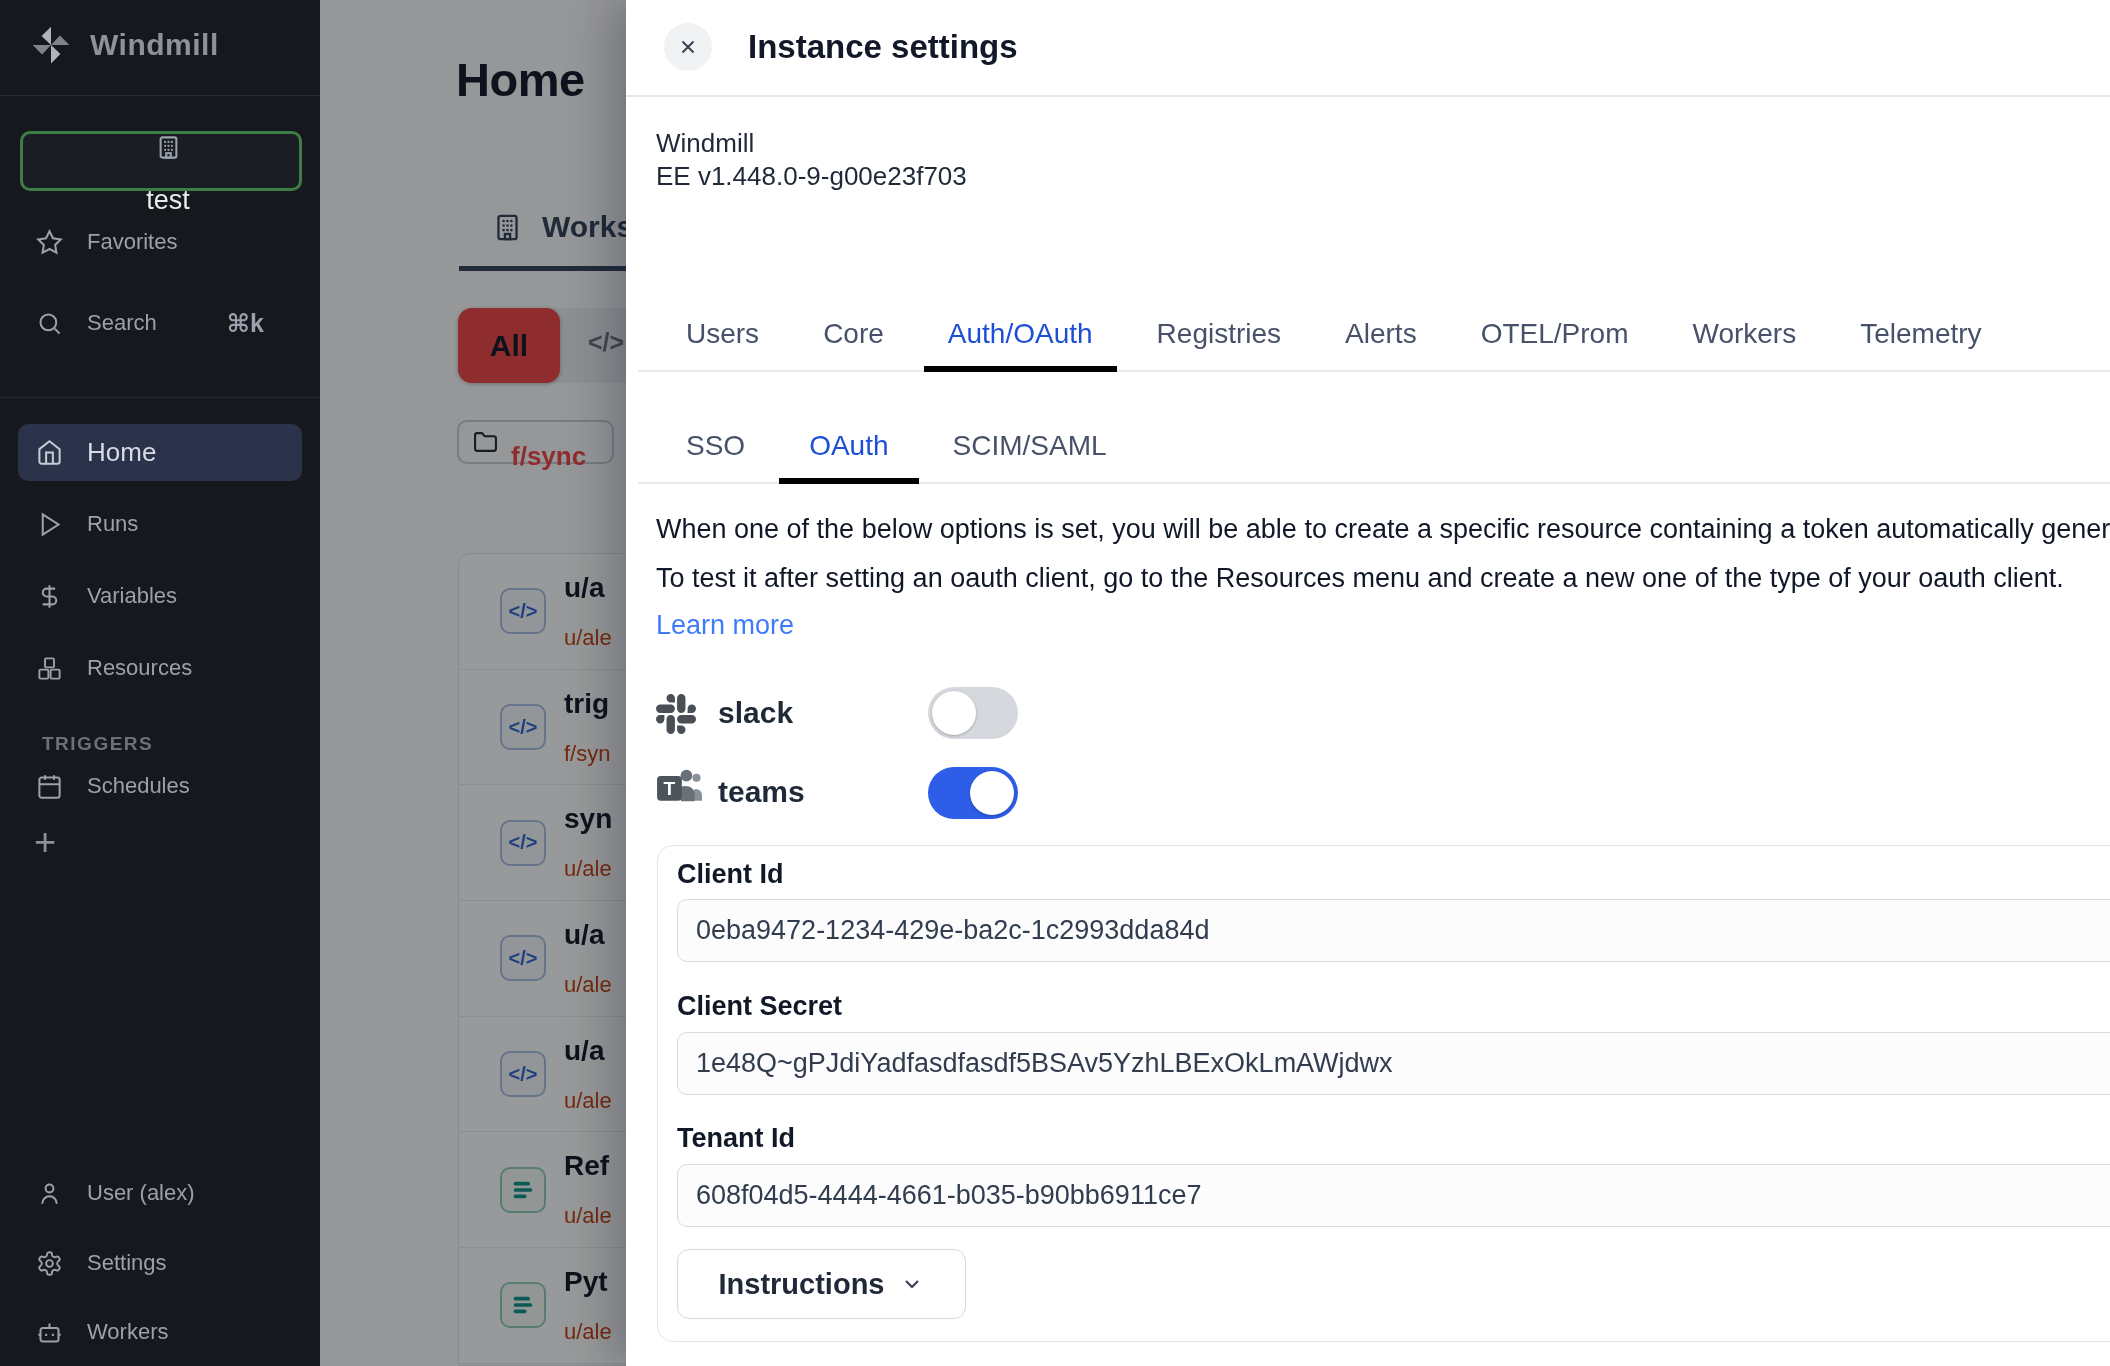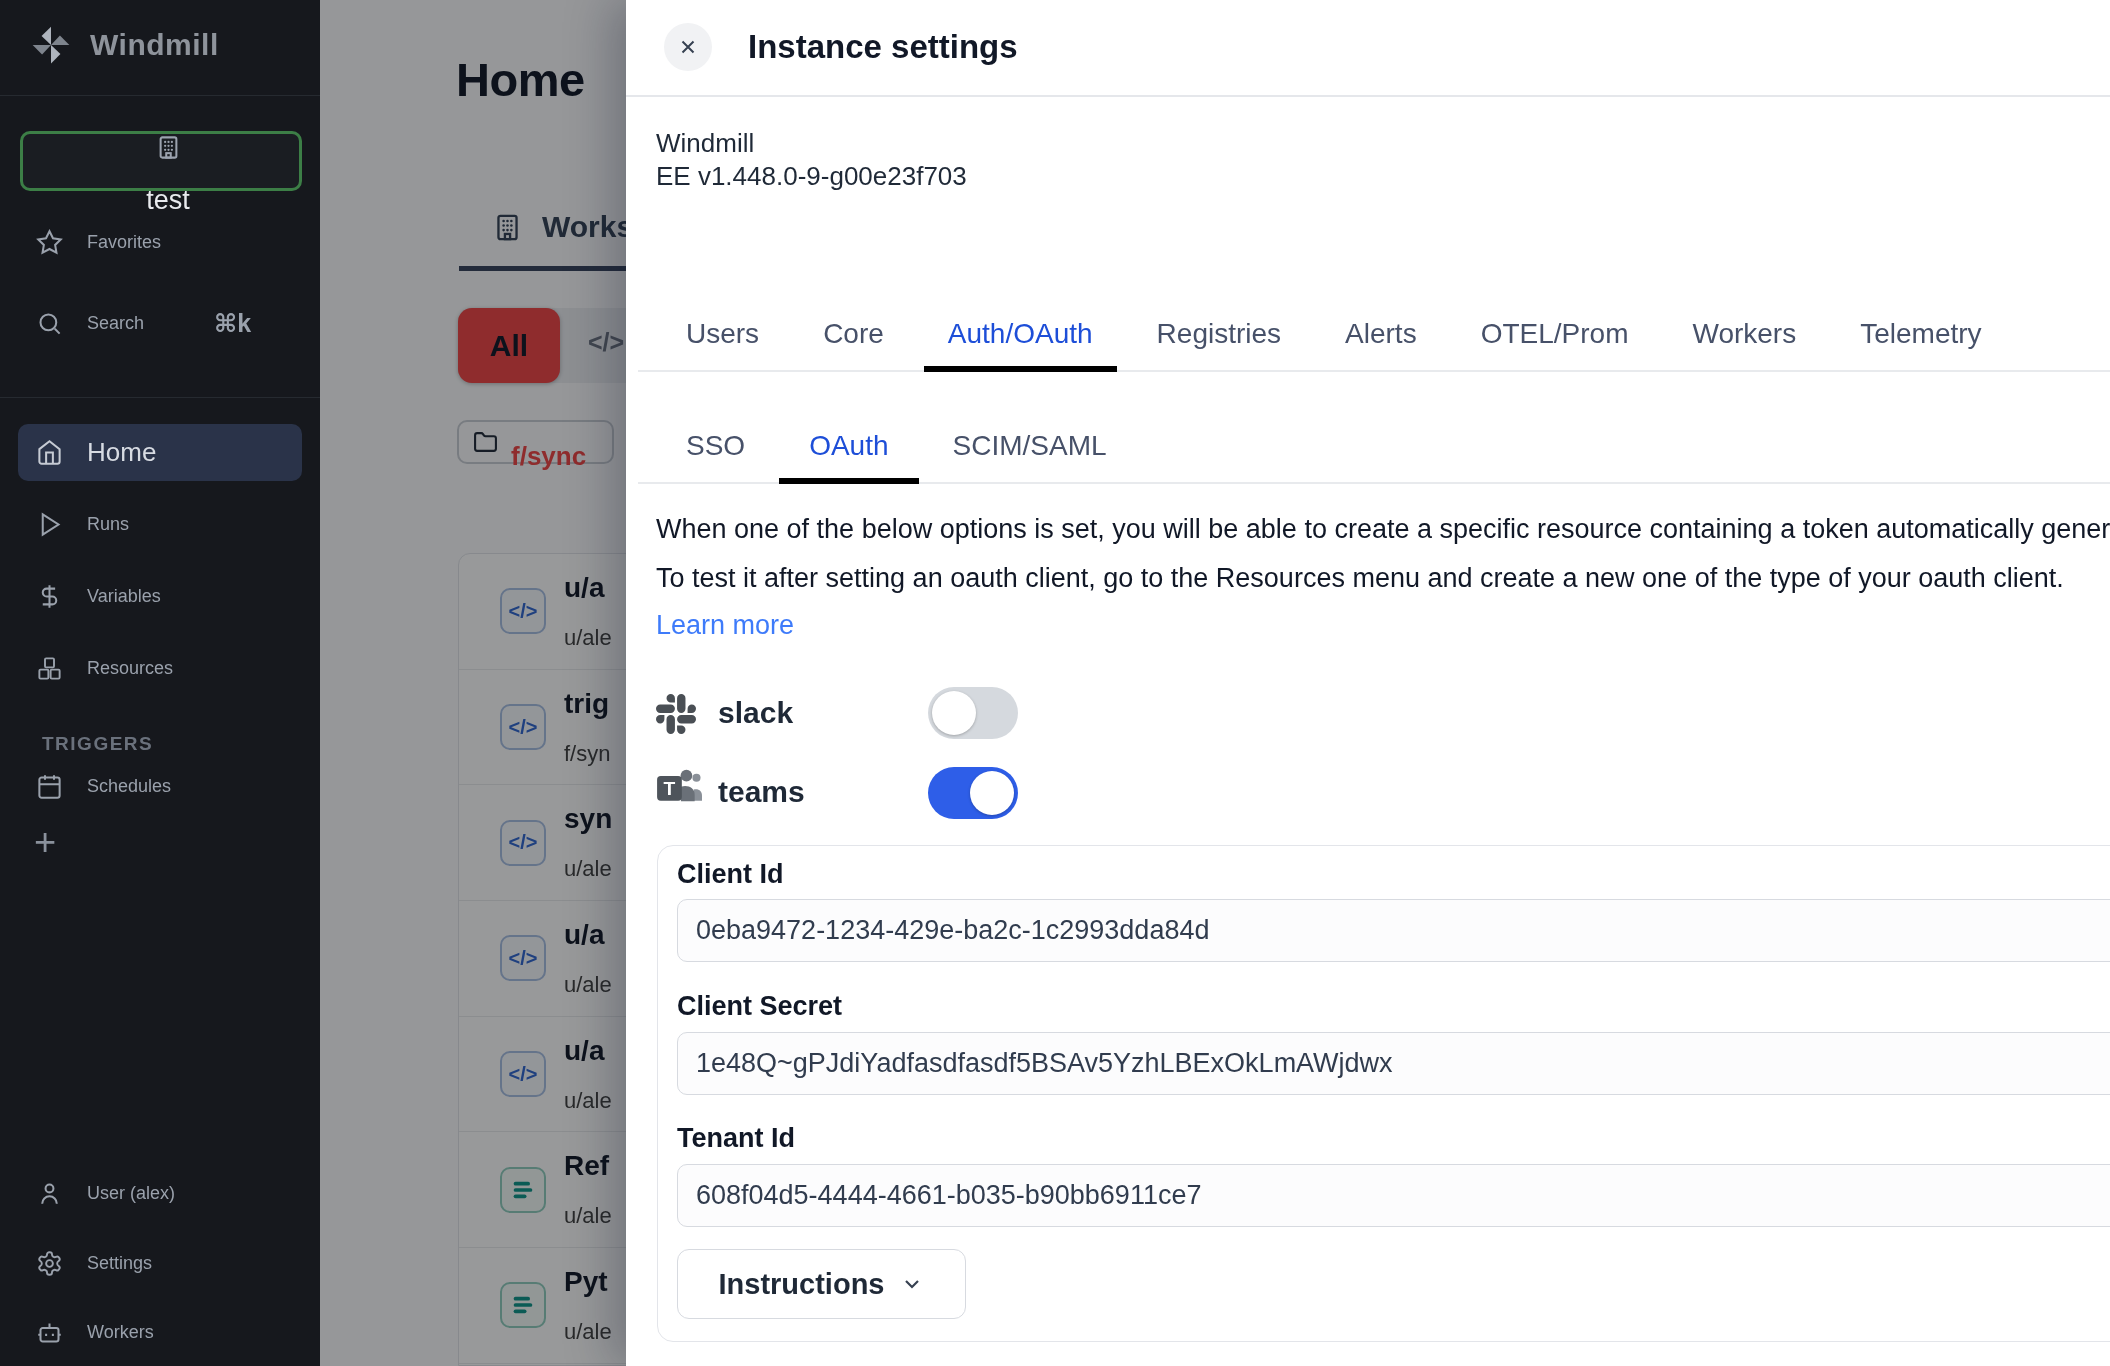--- a/index.html
+++ b/index.html
@@ -8,21 +8,21 @@
   svg { display:block; }
 
   
   .sidebar { position:absolute; left:0; top:0; width:320px; height:1366px; background:#16181D; z-index:30; }
   .logo-row { position:absolute; left:30px; top:24px; display:flex; align-items:center; gap:18px; }
   .logo-text { font-size:30px; font-weight:700; color:#8E939B; letter-spacing:.5px; }
   .sb-divider { position:absolute; left:0; width:320px; height:1px; background:#262A30; }
   .ws-btn { position:absolute; left:20px; top:131px; width:282px; height:60px; border:3px solid #3C7E46; border-radius:10px; background:#1A1D22; display:flex; align-items:center; gap:24px; padding-left:14px;flex-direction:column; }
   .ws-btn span { font-size:27px; color:#E8EAEE; font-weight:500; }
   .srow { position:absolute; left:36px; display:flex; align-items:center; gap:24px; height:34px; }
-  .srow .lbl { font-size:18px; color:#9AA1AC; }
+  .srow .lbl { font-size:22px; color:#9AA1AC; }
   .kbd { font-size:25px; color:#9AA1AC; font-weight:600; margin-left:46px; }
   .home-sel { position:absolute; left:18px; top:424px; width:284px; height:57px; background:#2A3349; border-radius:10px; display:flex; align-items:center; gap:24px; padding-left:18px; }
   .home-sel .lbl { font-size:26px; color:#D7DBE2; font-weight:500; }
   .sb-section { position:absolute; left:42px; top:733px; font-size:19px; letter-spacing:1.5px; color:#6A717C; font-weight:600; }
   .plus { position:absolute; left:34px; top:822px; font-size:38px; color:#8A919C; font-weight:300; line-height:40px; }
 
   
   .page { position:absolute; left:320px; top:0; right:0; height:1366px; background:#FBFCFD; z-index:10; }
   .page-title { position:absolute; left:136px; top:52px; font-size:47px; font-weight:800; color:#111827; letter-spacing:-.5px; }
   .ws-tab { position:absolute; left:172px; top:210px; display:flex; align-items:center; gap:19px; }
@@ -32,21 +32,21 @@
   .pill-all { position:absolute; left:0; top:0; width:102px; height:75px; background:#ef4444; border-radius:14px; box-shadow:0 1px 4px rgba(0,0,0,.28); display:flex; align-items:center; justify-content:center; font-size:30px; font-weight:700; color:#111827; }
   .pill-code { position:absolute; left:130px; top:20px; font-size:25px; font-weight:700; color:#6B7280; }
   .folder-chip { position:absolute; left:137px; top:420px; width:157px; height:44px; border:2px solid #C9CDD4; border-radius:10px; display:flex; align-items:center; gap:13px; padding-left:14px; background:transparent; }
   .folder-chip .lbl { font-size:26px; font-weight:700; color:#ef4444;margin-top:28px; }
   .list-card { position:absolute; left:138px; top:553px; width:420px; height:813px; background:#fff; border:1.5px solid #E2E4E9; border-radius:12px 12px 0 0; overflow:hidden; }
   .lrow { height:115.7px; border-bottom:1.5px solid #E8EAED; display:flex; align-items:center; padding-left:41px; gap:18px; }
   .ibox { width:46px; height:46px; border-radius:10px; display:flex; align-items:center; justify-content:center; flex:none; }
   .ibox.code { border:2px solid #A8BFE3; background:#F7FAFE; color:#2F66D0; font-size:20px; font-weight:700; }
   .ibox.script { border:2px solid #8FCDBD; background:#F4FBF9; }
   .lrow .t { font-size:28px; font-weight:700; color:#111827; white-space:nowrap; }
-  .lrow .s { font-size:22px; color:#404040; margin-top:21px; white-space:nowrap; }
+  .lrow .s { font-size:22px; color:#c2410c; margin-top:21px; white-space:nowrap; }
 
   .dim { position:absolute; left:320px; top:0; right:0; height:1366px; background:rgba(10,11,14,.42); z-index:20; }
 
   
   .drawer { position:absolute; left:626px; top:0; width:1484px; height:1366px; background:#fff; z-index:40; box-shadow:-14px 0 44px rgba(15,23,42,.28); overflow:hidden; }
   .close-btn { position:absolute; left:38px; top:23px; width:48px; height:48px; border-radius:50%; background:#F1F2F4; display:flex; align-items:center; justify-content:center; border:none; cursor:pointer; }
   .drawer-title { position:absolute; left:122px; top:28px; font-size:33px; font-weight:700; color:#111827; }
   .hdr-divider { position:absolute; left:0; top:95px; width:1484px; height:1.5px; background:#E5E7EB; }
   .ver1 { position:absolute; left:30px; top:128px; font-size:26px; color:#1F2937; }
   .ver2 { position:absolute; left:30px; top:161px; font-size:26px; color:#1F2937; }

